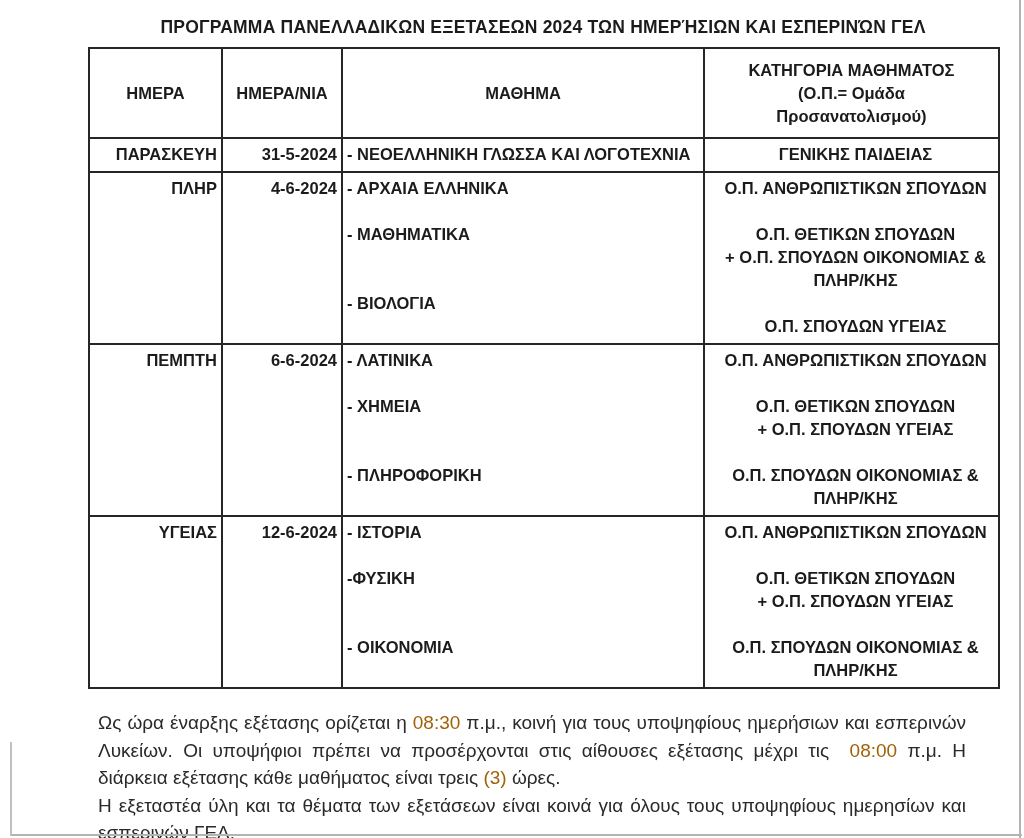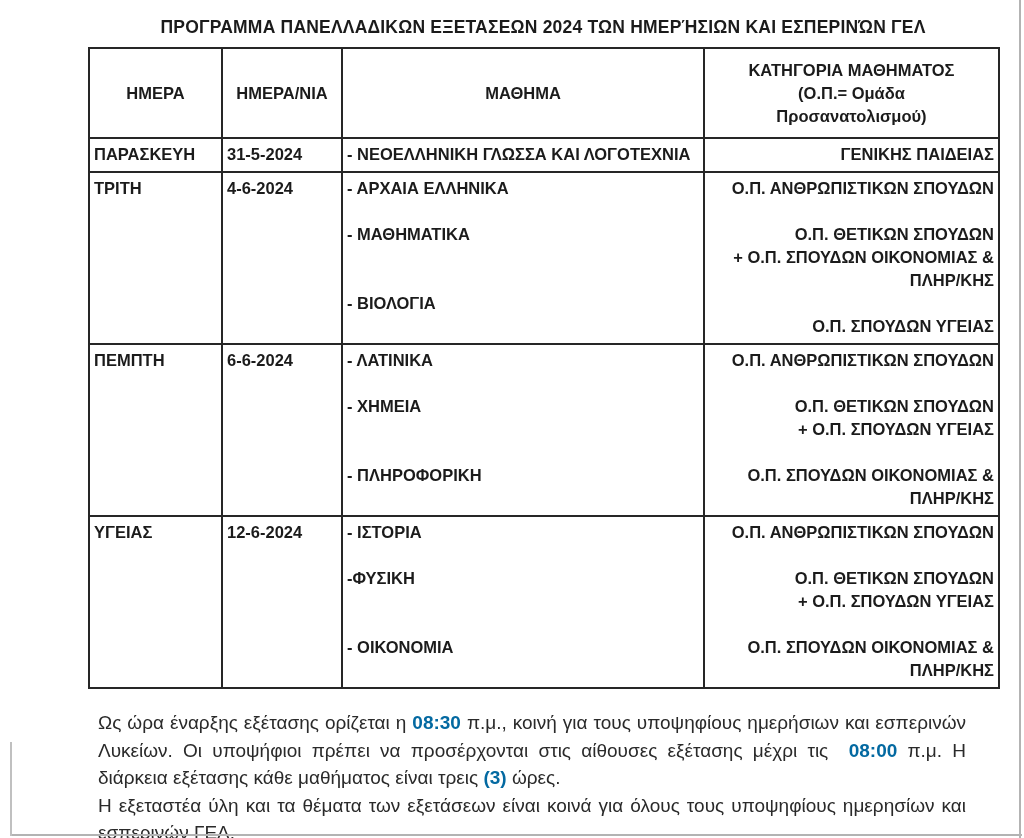--- a/index.html
+++ b/index.html
@@ -42,34 +42,34 @@
     height: 70px;
     vertical-align: middle;
     text-align: center;
     padding: 9px;
   }
   .exam-table td {
     vertical-align: top;
     padding: 4px 4px 5px 4px;
   }
   .prelines { white-space: pre-line; }
-  td.col-day, td.col-date { text-align: left; border-radius: 10px; }
+  td.col-day, td.col-date { text-align: right; border-radius: 10px; }
   td.col-subject { }
-  td.col-category { text-align: right; padding-left: 12px; }
+  td.col-category { text-align: center; padding-left: 12px; }
 
   .notes {
     margin: 20px 0 0 98px;
     width: 868px;
     text-align: justify;
     font-size: 19px;
     line-height: 27.5px;
     color: #2a2a2a;
   }
   .note-para { margin: 0; }
-  .b { font-weight: bold; color: #0369a1; }
+  .b { font-weight: normal; color: #a16207; }
 
   .edge-right  { position: absolute; top: 0; left: 1019px; width: 2px; height: 838px; background: #b3b3b3; }
   .edge-bottom { position: absolute; left: 10px; top: 834px; width: 1012px; height: 2px; background: #b3b3b3; }
   .edge-left-bottom { position: absolute; left: 10px; top: 742px; width: 2px; height: 94px; background: #c0c0c0; }
 </style>
 </head>
 <body>
 
 <div class="page">
 
@@ -93,21 +93,21 @@
       </tr>
     </thead>
     <tbody>
         <tr>
           <td class="col-day">ΠΑΡΑΣΚΕΥΗ</td>
           <td class="col-date">31-5-2024</td>
           <td class="col-subject prelines">- ΝΕΟΕΛΛΗΝΙΚΗ ΓΛΩΣΣΑ ΚΑΙ ΛΟΓΟΤΕΧΝΙΑ</td>
           <td class="col-category prelines">ΓΕΝΙΚΗΣ ΠΑΙΔΕΙΑΣ</td>
         </tr>
         <tr>
-          <td class="col-day">ΤΡΙΤΗ</td>
+          <td class="col-day">ΠΛΗΡ</td>
           <td class="col-date">4-6-2024</td>
           <td class="col-subject prelines">- ΑΡΧΑΙΑ ΕΛΛΗΝΙΚΑ
 
 - ΜΑΘΗΜΑΤΙΚΑ
 
 
 - ΒΙΟΛΟΓΙΑ</td>
           <td class="col-category prelines">Ο.Π. ΑΝΘΡΩΠΙΣΤΙΚΩΝ ΣΠΟΥΔΩΝ
 
 Ο.Π. ΘΕΤΙΚΩΝ ΣΠΟΥΔΩΝ

